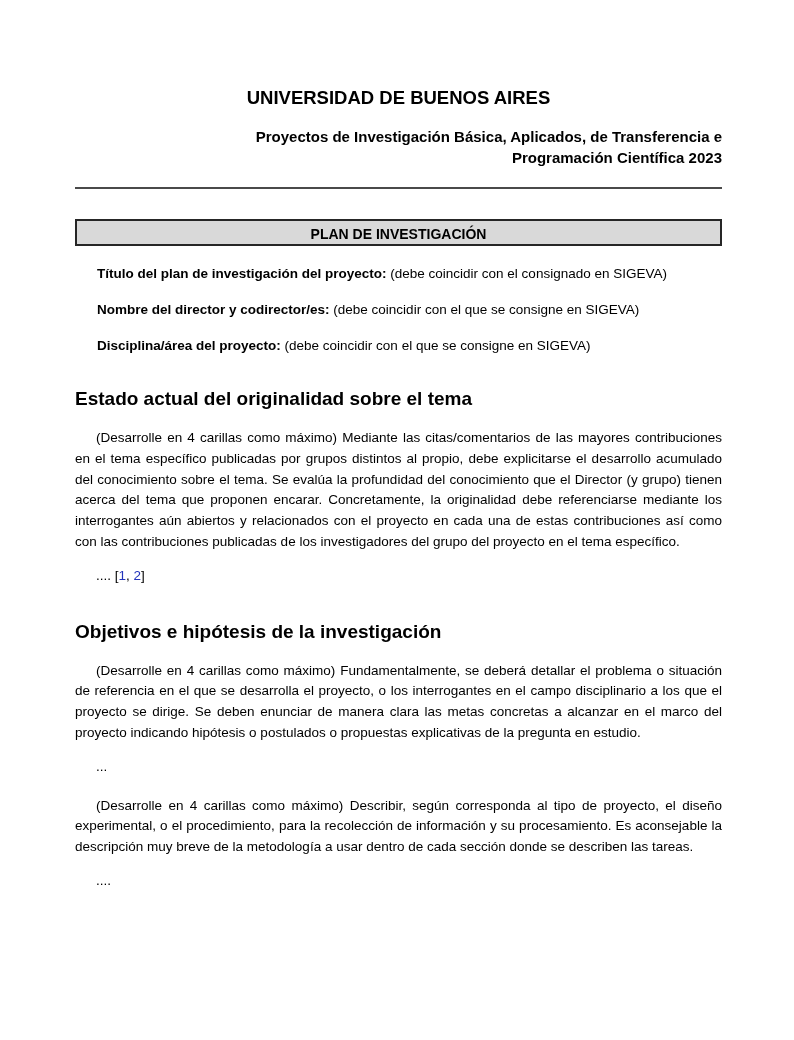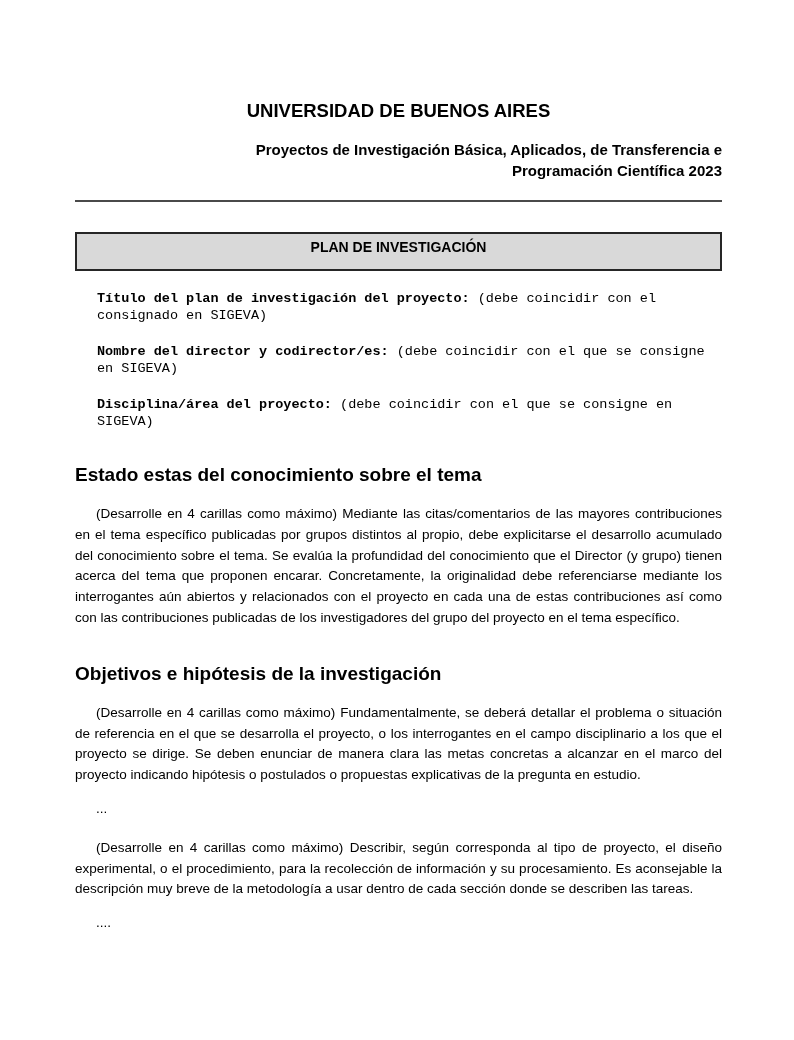--- a/index.html
+++ b/index.html
@@ -9,21 +9,21 @@
     --box-border:#262626;
     --rule:#4a4a4a;
     --footer-rule:#c6c6c6;
   }
   *{margin:0;padding:0;box-sizing:border-box;}
   html,body{background:#ffffff;}
   .page{
     position:relative;
     width:794px;
     height:927px;
-    margin:13px auto;
+    margin:0 auto;
     background:#ffffff;
     color:var(--text);
     font-family:"Liberation Sans","DejaVu Sans",sans-serif;
     overflow:hidden;
     padding:87px 72px 0 75px;
   }
   .doc-title{
     text-align:center;
     font-weight:bold;
     font-size:18.5px;
@@ -41,31 +41,30 @@
     border:none;
     border-top:2px solid var(--rule);
   }
   .plan-box{
     margin-top:30px;
     border:2px solid var(--box-border);
     background:var(--box-bg);
     text-align:center;
     font-weight:bold;
     font-size:14px;
-    padding:5px 0 14px 0;
+    padding:5px 0 2px 0;
   }
   .fields{
     margin-top:13px;
     padding-left:22px;
   }
   .field{
     font-size:13.5px;
     line-height:17px;
     margin-top:19px;
-    font-family:Liberation Mono, monospace;
   }
   .field b{font-weight:bold;}
   h2.section-heading{
     margin-top:33px;
     font-size:19px;
     line-height:23px;
     font-weight:bold;
   }
   p.body-par{
     margin-top:18px;
@@ -125,22 +124,23 @@
       <b>Título del plan de investigación del proyecto:</b><span> (debe coincidir con el consignado en SIGEVA)</span>
     </div>
     <div class="field">
       <b>Nombre del director y codirector/es:</b><span> (debe coincidir con el que se consigne en SIGEVA)</span>
     </div>
     <div class="field">
       <b>Disciplina/área del proyecto:</b><span> (debe coincidir con el que se consigne en SIGEVA)</span>
     </div>
   </div>
 
-  <h2 class="section-heading">Estado estas del conocimiento sobre el tema</h2>
+  <h2 class="section-heading">Estado actual del originalidad sobre el tema</h2>
   <p class="body-par">(Desarrolle en 4 carillas como máximo) Mediante las citas/comentarios de las mayores contribuciones en el tema específico publicadas por grupos distintos al propio, debe explicitarse el desarrollo acumulado del conocimiento sobre el tema. Se evalúa la profundidad del conocimiento que el Director (y grupo) tienen acerca del tema que proponen encarar. Concretamente, la originalidad debe referenciarse mediante los interrogantes aún abiertos y relacionados con el proyecto en cada una de estas contribuciones así como con las contribuciones publicadas de los investigadores del grupo del proyecto en el tema específico.</p>
+  <p class="placeholder"><span>.... [</span><a class="cite-link">1</a><span>, </span><a class="cite-link">2</a><span>]</span></p>
 
   <h2 class="section-heading">Objetivos e hipótesis de la investigación</h2>
   <p class="body-par">(Desarrolle en 4 carillas como máximo) Fundamentalmente, se deberá detallar el problema o situación de referencia en el que se desarrolla el proyecto, o los interrogantes en el campo disciplinario a los que el proyecto se dirige. Se deben enunciar de manera clara las metas concretas a alcanzar en el marco del proyecto indicando hipótesis o postulados o propuestas explicativas de la pregunta en estudio.</p>
   <p class="placeholder">...</p>
 
   <p class="body-par">(Desarrolle en 4 carillas como máximo) Describir, según corresponda al tipo de proyecto, el diseño experimental, o el procedimiento, para la recolección de información y su procesamiento. Es aconsejable la descripción muy breve de la metodología a usar dentro de cada sección donde se describen las tareas.</p>
   <p class="placeholder">....</p>
 
   <div class="footer">
     <div class="page-number">1</div>

